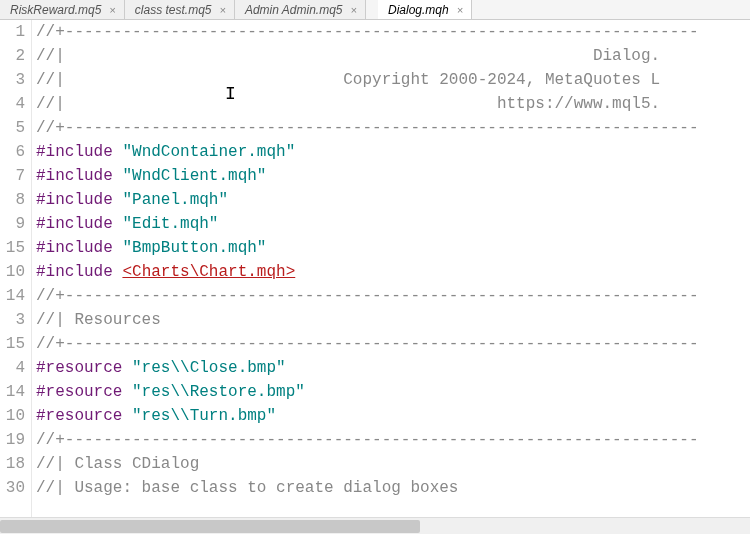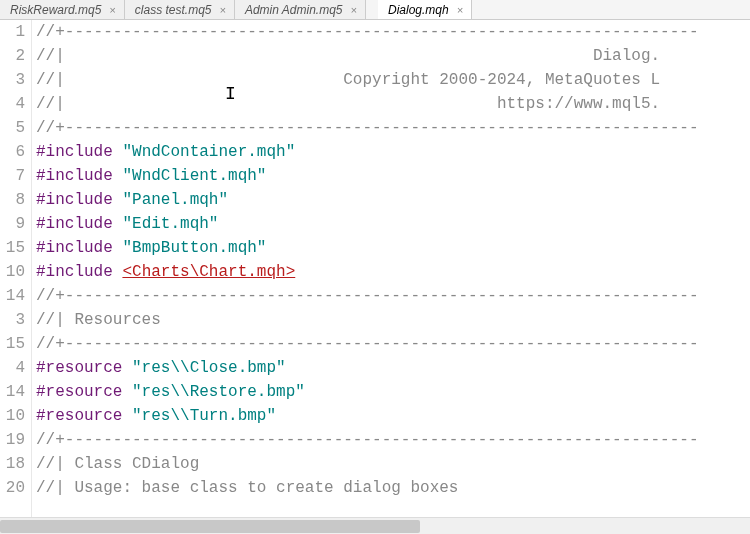--- a/index.html
+++ b/index.html
@@ -135,21 +135,21 @@
         <div class="line">15</div>
         <div class="line">10</div>
         <div class="line">14</div>
         <div class="line">3</div>
         <div class="line">15</div>
         <div class="line">4</div>
         <div class="line">14</div>
         <div class="line">10</div>
         <div class="line">19</div>
         <div class="line">18</div>
-        <div class="line">20</div>
+        <div class="line">30</div>
       </div>
     <div class="code" id="code"><div class="line"><span class="tok-comment">//+------------------------------------------------------------------</span></div><div class="line"><span class="tok-comment">//|                                                       Dialog.</span></div><div class="line"><span class="tok-comment">//|                             Copyright 2000-2024, MetaQuotes L</span></div><div class="line"><span class="tok-comment">//|                                             https://www.mql5.</span></div><div class="line"><span class="tok-comment">//+------------------------------------------------------------------</span></div><div class="line"><span class="tok-keyword">#include </span><span class="tok-string">"WndContainer.mqh"</span></div><div class="line"><span class="tok-keyword">#include </span><span class="tok-string">"WndClient.mqh"</span></div><div class="line"><span class="tok-keyword">#include </span><span class="tok-string">"Panel.mqh"</span></div><div class="line"><span class="tok-keyword">#include </span><span class="tok-string">"Edit.mqh"</span></div><div class="line"><span class="tok-keyword">#include </span><span class="tok-string">"BmpButton.mqh"</span></div><div class="line"><span class="tok-keyword">#include </span><span class="tok-plain">&lt;Charts\Chart.mqh&gt;</span></div><div class="line"><span class="tok-comment">//+------------------------------------------------------------------</span></div><div class="line"><span class="tok-comment">//| Resources                                                        </span></div><div class="line"><span class="tok-comment">//+------------------------------------------------------------------</span></div><div class="line"><span class="tok-keyword">#resource </span><span class="tok-string">"res\\Close.bmp"</span></div><div class="line"><span class="tok-keyword">#resource </span><span class="tok-string">"res\\Restore.bmp"</span></div><div class="line"><span class="tok-keyword">#resource </span><span class="tok-string">"res\\Turn.bmp"</span></div><div class="line"><span class="tok-comment">//+------------------------------------------------------------------</span></div><div class="line"><span class="tok-comment">//| Class CDialog                                                    </span></div><div class="line"><span class="tok-comment">//| Usage: base class to create dialog boxes                         </span></div></div>
   </div>
   <span class="cursor-caret">I</span>
 </div>
 
 <div class="hscroll-track">
   <div class="hscroll-thumb"></div>
 </div>
 

